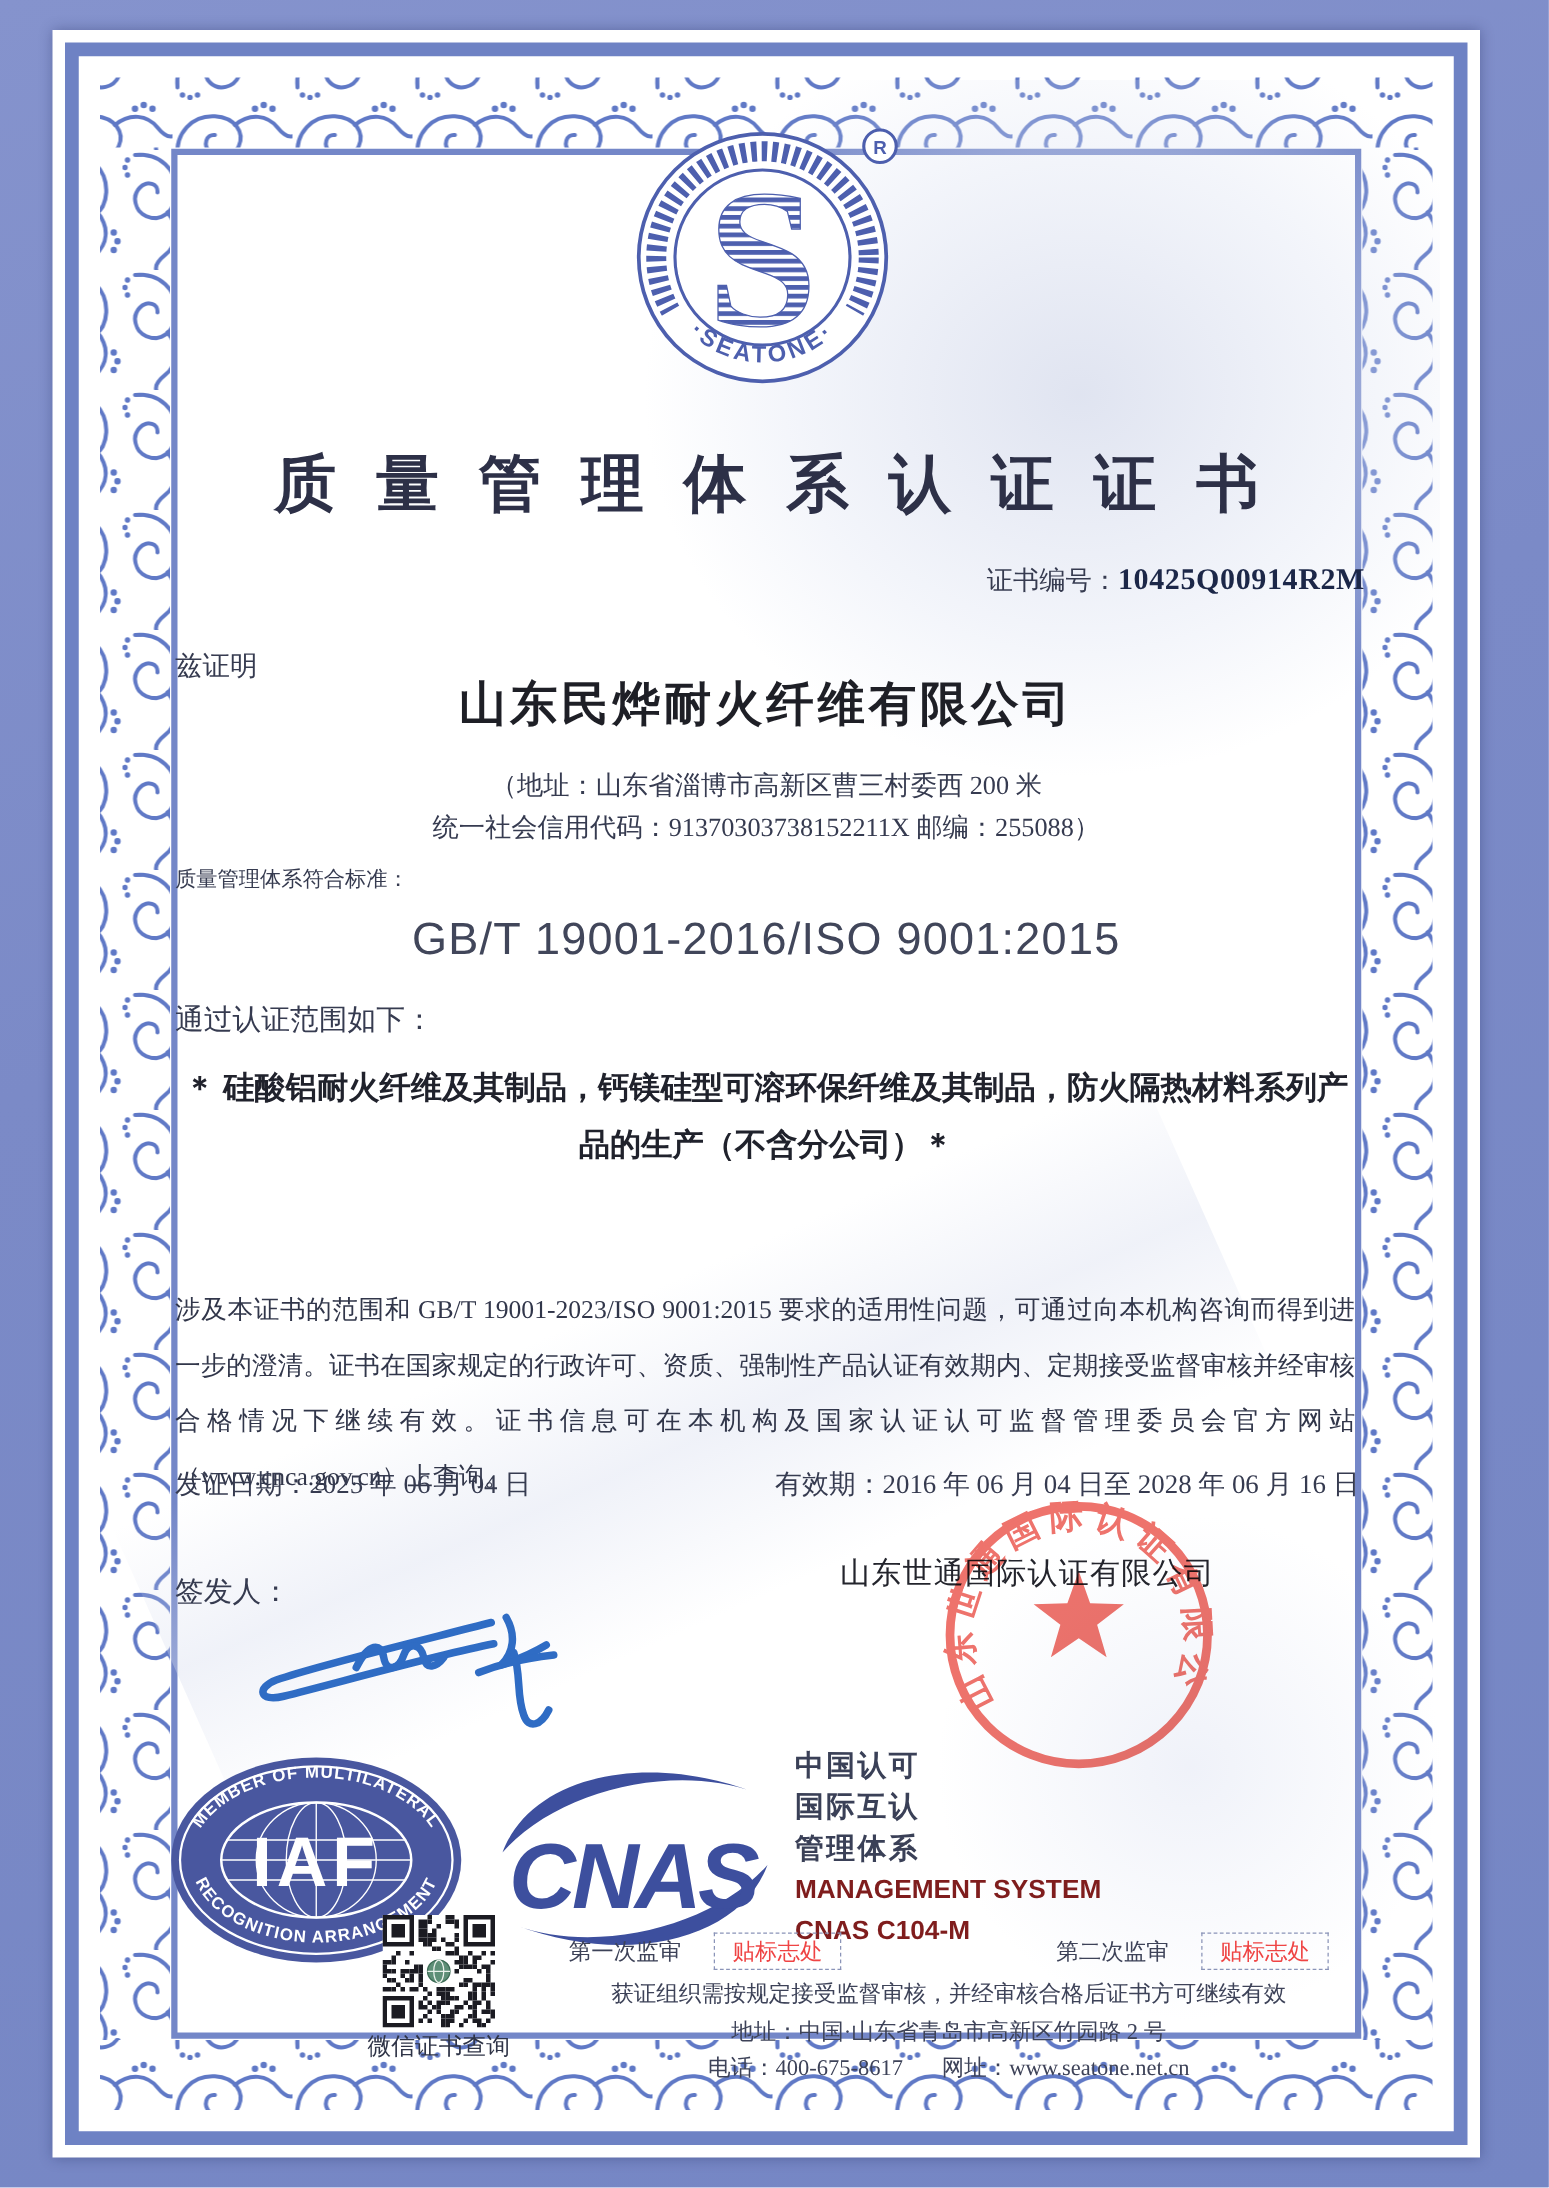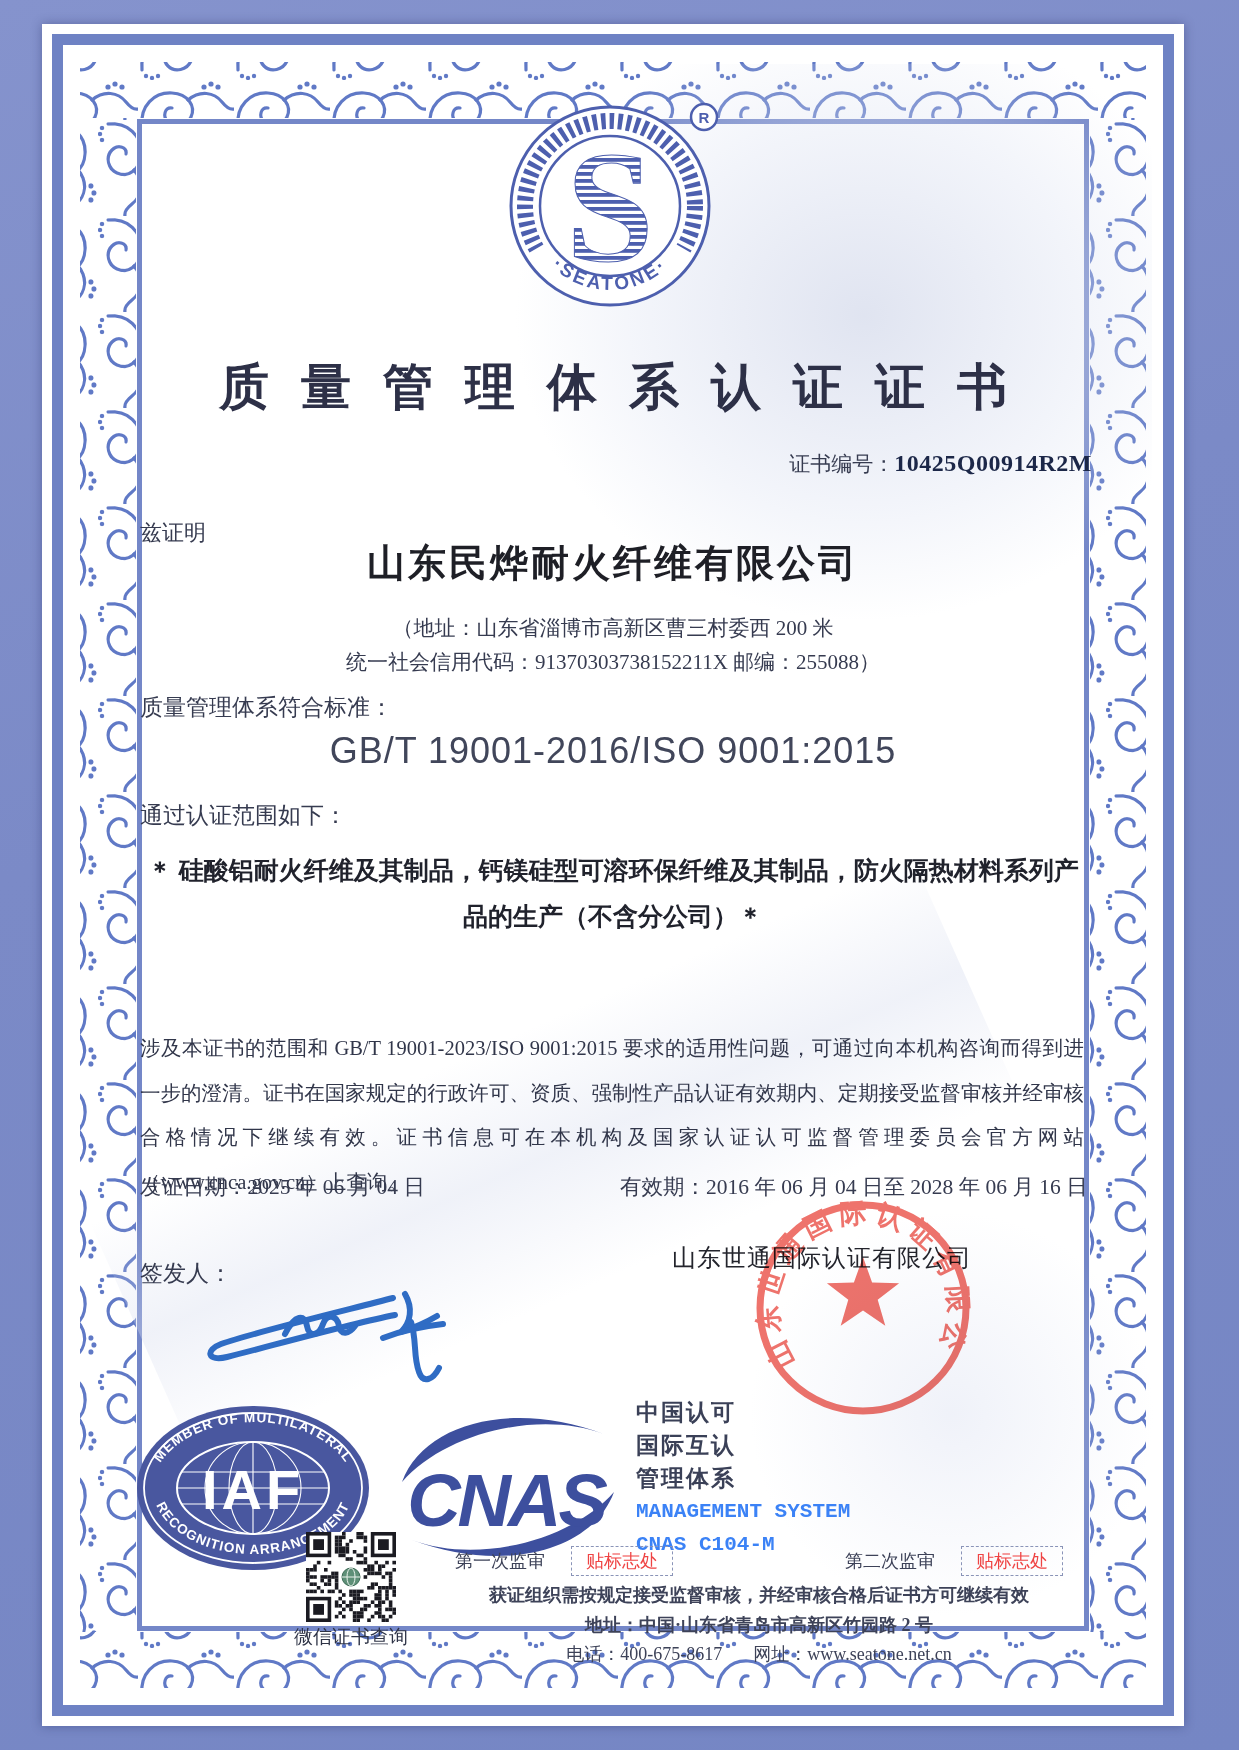--- a/index.html
+++ b/index.html
@@ -19,41 +19,41 @@
   .abs{position:absolute;}
   .cn{color:#363b50;}
   .title{left:0;right:0;top:330px;text-align:center;font-size:50px;font-weight:bold;color:#2d3047;
          letter-spacing:32px;margin-right:-32px;}
   .certno{top:426px;right:92px;font-size:21px;color:#363b50;}
   .certno b{font-size:24px;color:#1c2748;letter-spacing:.5px;font-family:"Liberation Serif",serif;}
   .certify{left:98px;top:494px;font-size:22px;}
   .company{left:0;right:0;top:514px;text-align:center;font-size:38px;font-weight:bold;color:#1e1f26;letter-spacing:3px;}
   .addr{left:0;right:0;top:590px;text-align:center;font-size:21px;}
   .credit{left:0;right:0;top:624px;text-align:center;font-size:21px;}
-  .stdlabel{left:98px;top:668px;font-size:23px;}
+  .stdlabel{left:98px;top:668px;font-size:17px;}
   .stdvalue{left:0;right:0;top:706px;text-align:center;font-size:36px;color:#41465a;
             font-family:"Liberation Sans","DejaVu Sans",sans-serif;letter-spacing:1px;}
   .scopelabel{left:98px;top:776px;font-size:23px;}
   .scopetext{left:100px;right:100px;top:824px;text-align:center;font-size:25px;font-weight:bold;
              color:#20222c;line-height:46px;}
   .notice{left:98px;right:100px;top:1002px;font-size:20.5px;line-height:44.5px;text-align:justify;color:#31364a;}
   .dateissue{left:98px;top:1148px;font-size:21.5px;}
   .datevalid{left:578px;top:1148px;font-size:21.5px;}
   .issuer{left:560px;width:440px;top:1218px;text-align:center;font-size:24px;color:#23242c;letter-spacing:1px;}
   .signer{left:98px;top:1234px;font-size:23px;}
   .accred{left:594px;top:1372px;line-height:33px;}
   .accred .zh{font-size:23px;font-weight:600;color:#3a4057;letter-spacing:2px;}
-  .accred .en{font-size:21px;font-weight:bold;color:#3b82f6;font-family:Liberation Mono, monospace;}
+  .accred .en{font-size:21px;font-weight:bold;color:#7f1d1d;font-family:Liberation Sans, sans-serif;}
   .qrcap{left:232px;width:154px;top:1600px;text-align:center;font-size:19px;color:#2e3346;}
   .footer{left:372px;width:690px;top:1522px;text-align:center;color:#3d4258;
           font-size:18px;font-family:"Liberation Serif",serif;}
   .frow1{display:flex;justify-content:center;align-items:center;gap:26px;margin-bottom:7px;}
   .frow1 .gap{width:120px;}
   .stickerbox{display:inline-block;border:1.5px dashed #8a94b8;padding:2px 14px;color:#ef4444;text-align:center;}
-  .fline{margin-top:6px;line-height:24px;font-weight:bold;}
+  .fline{margin-top:6px;line-height:24px;}
   .fphone{display:flex;justify-content:center;gap:31px;margin-top:5px;}
   .stamp{mix-blend-mode:multiply;opacity:.88;}
 </style>
 </head>
 <body>
 
 <div class="page">
   <div class="sheet">
 
     <svg class="frame" width="1142" height="1702">

